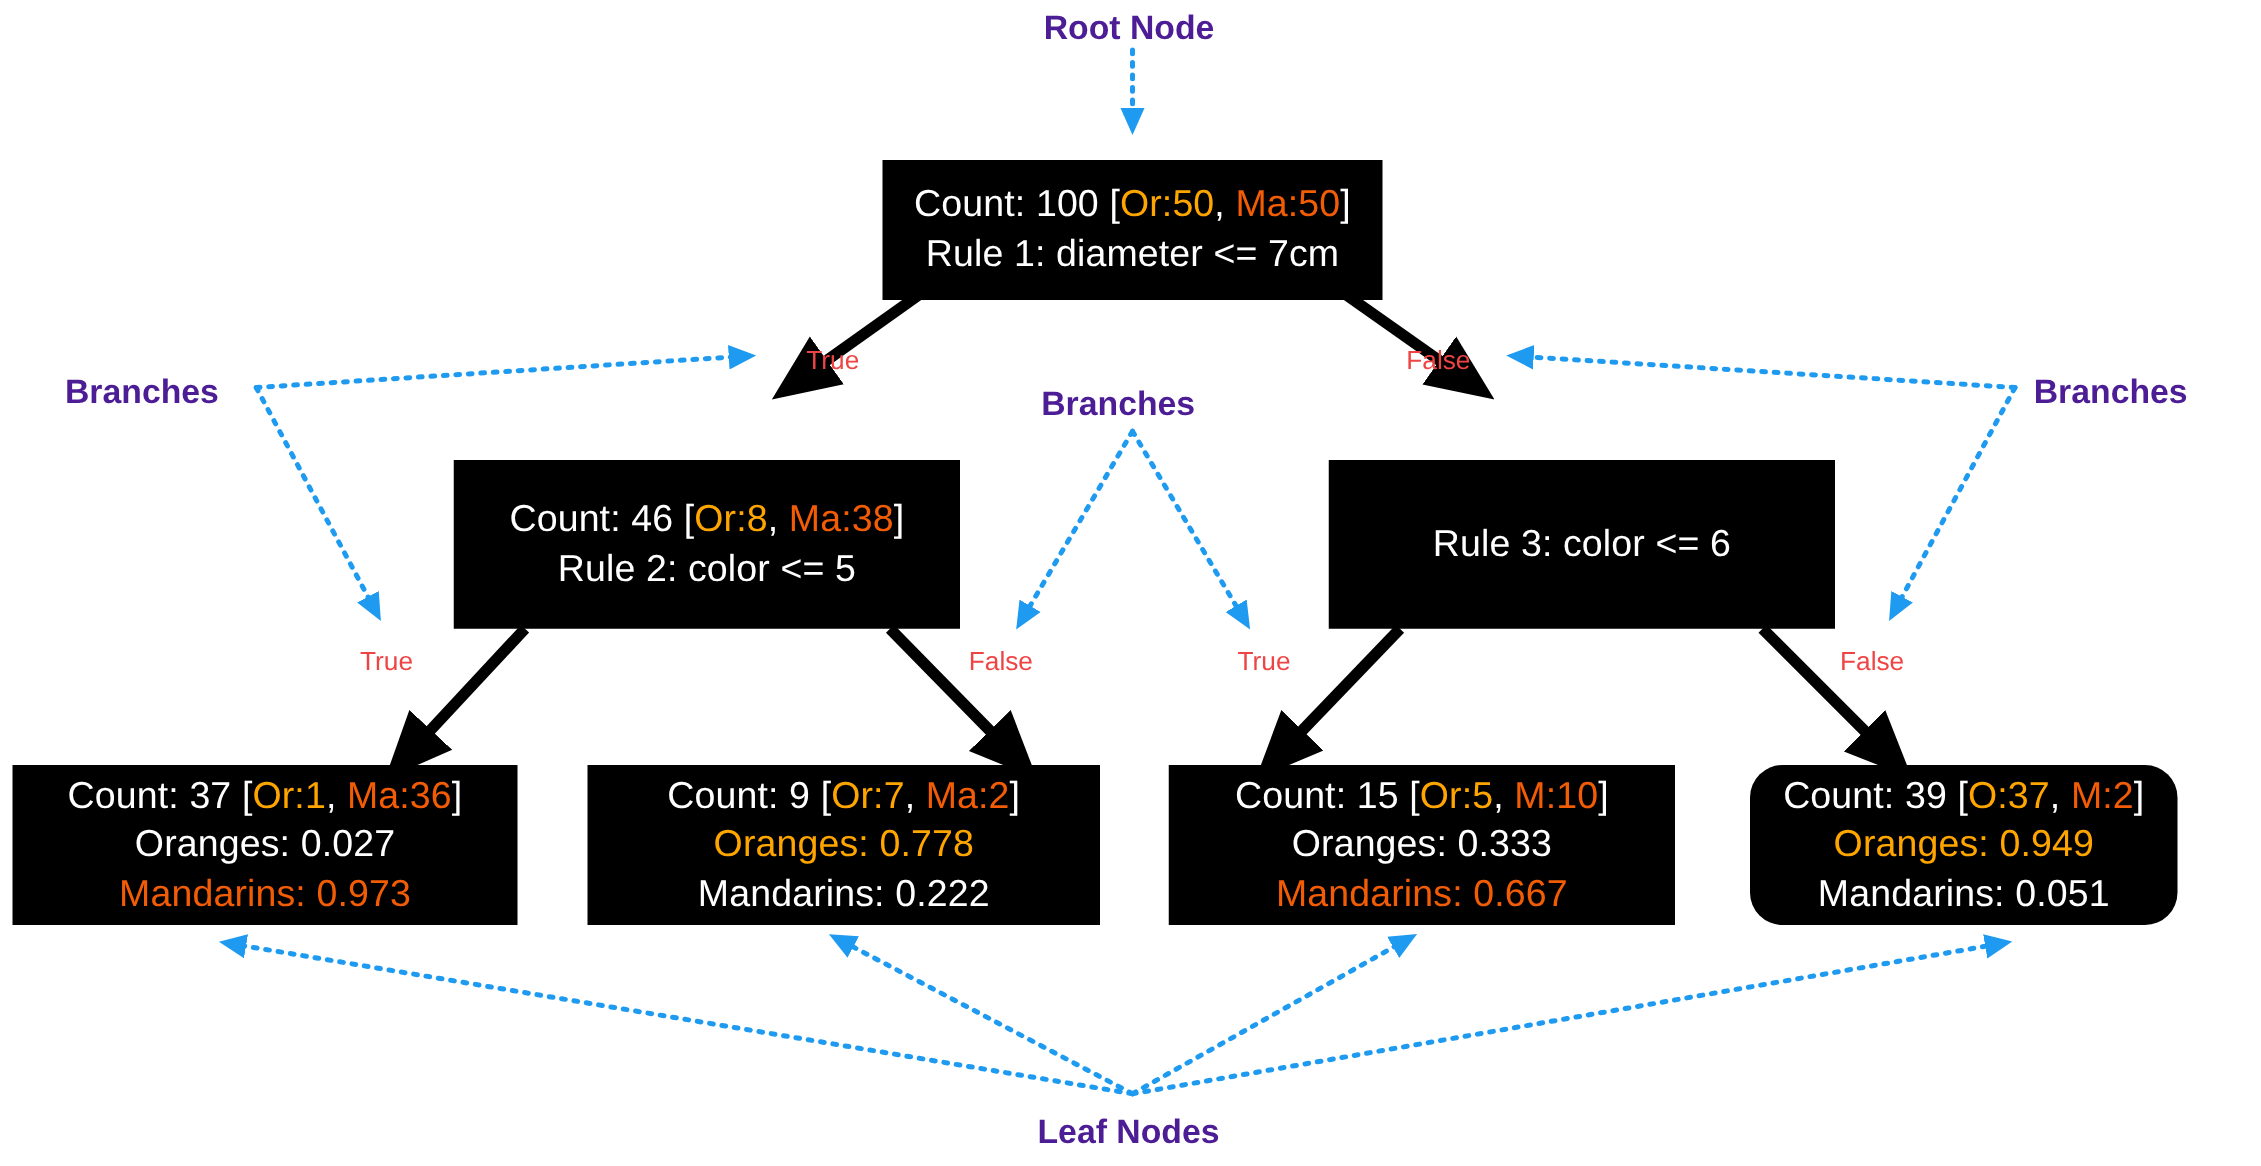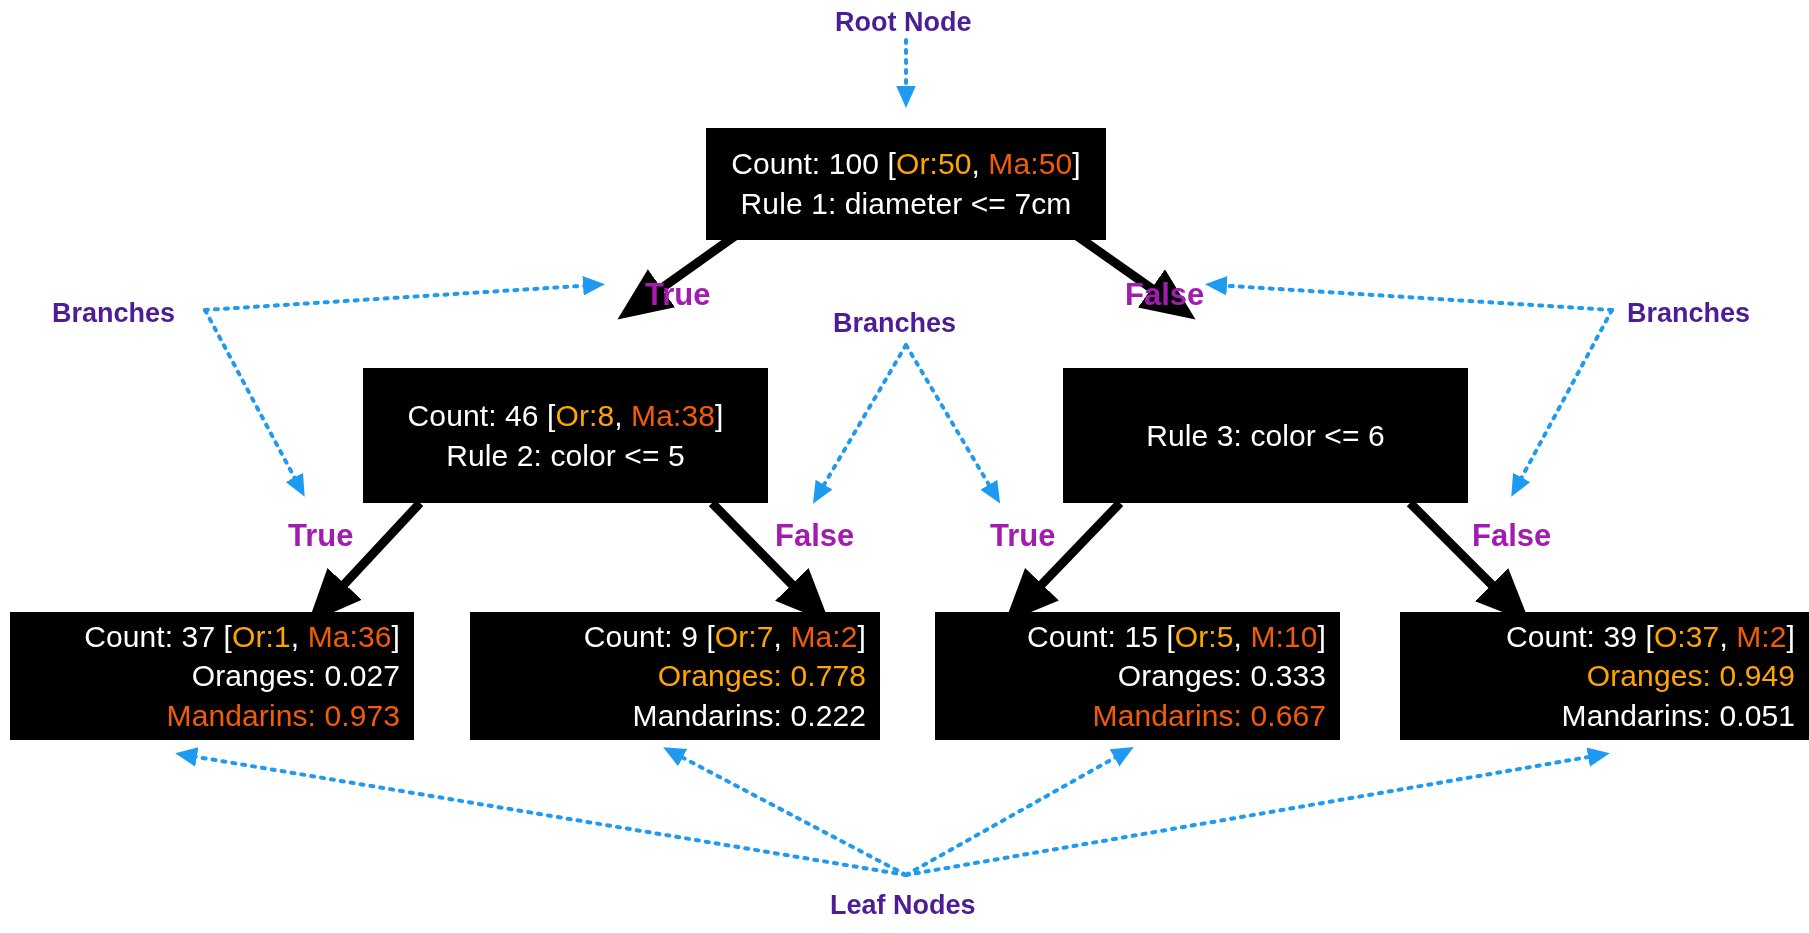--- a/index.html
+++ b/index.html
@@ -35,21 +35,21 @@
     display: flex;
     flex-direction: column;
     justify-content: center;
     z-index: 5;
   }
   .node.internal {
     align-items: center;
     text-align: left;
   }
   .node.leaf {
-    align-items: flex-end;
+    align-items: center;
     text-align: left;
     padding-left: 14px;
     padding-right: 14px;
   }
   .node-line {
     font-size: 30px;
     font-weight: 400;
     line-height: 1.32;
     white-space: pre;
     letter-spacing: 0.1px;
@@ -57,23 +57,23 @@
   .node.leaf .node-line.headline {
     text-align: center;
   }
   .cls-o   { color: #FFA500; }
   .cls-m   { color: #F25C05; }
   .w       { color: #ffffff; }
 
   
   .branch-label {
     position: absolute;
-    font-size: 31px;
-    font-weight: bold;
-    color: #a21caf;
+    font-size: 21px;
+    font-weight: normal;
+    color: #ef4444;
     z-index: 6;
     white-space: nowrap;
   }
 
   
   .annot {
     position: absolute;
     font-size: 27px;
     font-weight: bold;
     color: #4c1d95;
@@ -153,21 +153,21 @@
     <div class="node-line cls-o">Oranges: 0.778</div>
     <div class="node-line w">Mandarins: 0.222</div>
   </div>
 
   <div class="node leaf" style="left:935px; top:612px; width:405px; height:128px;">
     <div class="node-line headline"><span class="w">Count: 15 [</span><span class="cls-o">Or:5</span><span class="w">, </span><span class="cls-m">M:10</span><span class="w">]</span></div>
     <div class="node-line w">Oranges: 0.333</div>
     <div class="node-line cls-m">Mandarins: 0.667</div>
   </div>
 
-  <div class="node leaf" style="left:1400px; top:612px; width:409px; height:128px;">
+  <div class="node leaf" style="left:1400px; top:612px; width:342px; height:128px;border-radius:26px;">
     <div class="node-line headline"><span class="w">Count: 39 [</span><span class="cls-o">O:37</span><span class="w">, </span><span class="cls-m">M:2</span><span class="w">]</span></div>
     <div class="node-line cls-o">Oranges: 0.949</div>
     <div class="node-line w">Mandarins: 0.051</div>
   </div>
 
   <div class="branch-label" style="left:645px; top:277px;">True</div>
   <div class="branch-label" style="left:1125px; top:277px;">False</div>
 
   <div class="branch-label" style="left:288px; top:518px;">True</div>
   <div class="branch-label" style="left:775px; top:518px;">False</div>

